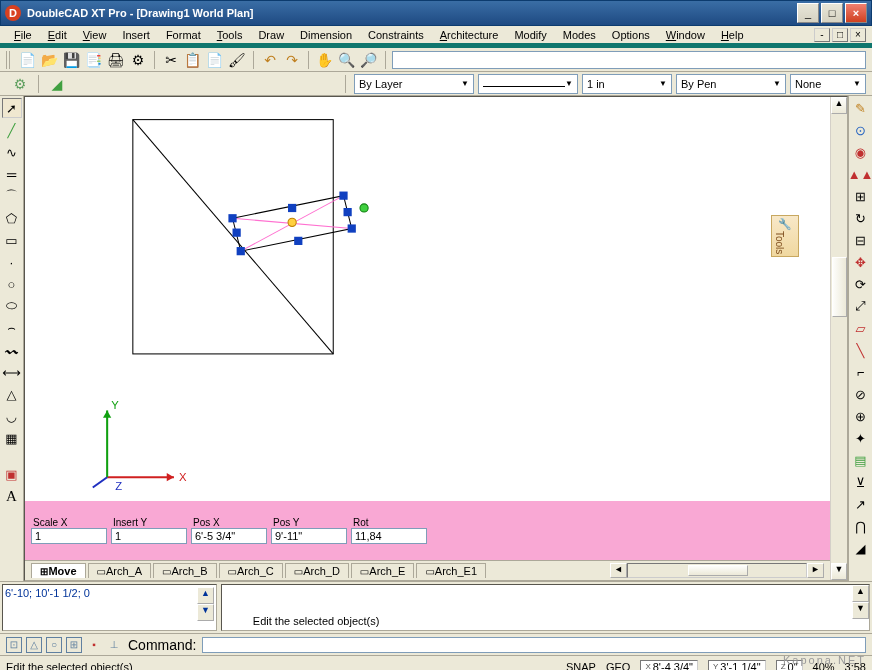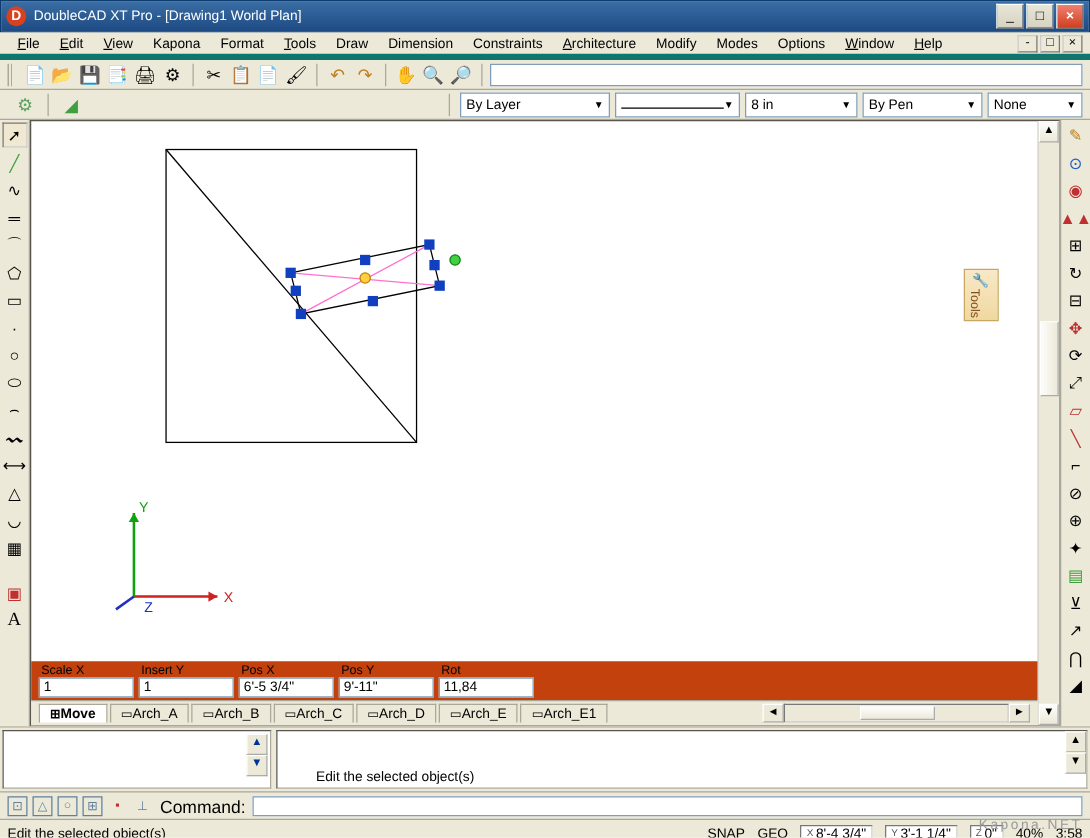--- a/index.html
+++ b/index.html
@@ -1,19 +1,19 @@
 <!DOCTYPE html>
 <html><head>
 <meta charset="utf-8">
 <style>
 * { box-sizing: border-box; margin: 0; padding: 0; font-family: Tahoma, sans-serif; font-size: 11px; }
 body { background: #ece9d8; width: 872px; height: 670px; overflow: hidden; position: relative; }
 .titlebar { background: linear-gradient(to bottom, #3a6ea5 0%, #2c5c94 50%, #1e4a82 100%); height: 26px; display: flex; align-items: center; padding: 0 4px; border: 1px solid #0c3b6e; }
 .titlebar .icon { width: 16px; height: 16px; background: #d84020; border-radius: 50%; display: flex; align-items: center; justify-content: center; color: white; font-weight: bold; margin-right: 6px; }
-.titlebar .title { color: white; font-weight: normal; flex: 1; }
+.titlebar .title { color: white; font-weight: bold; flex: 1; }
 .winctls { display: flex; gap: 2px; }
 .winctls .btn { width: 22px; height: 20px; background: linear-gradient(#e8e6d8,#d6d2c2); border: 1px solid #fff; border-right-color: #888; border-bottom-color: #888; display: flex; align-items: center; justify-content: center; cursor: pointer; }
 .winctls .close { background: linear-gradient(#f08070,#d04020); color: white; font-weight: bold; }
 .menubar { background: #ece9d8; height: 22px; display: flex; align-items: center; padding: 0 6px; border-bottom: 5px solid #0f766e; }
 .menubar .item { padding: 2px 8px; cursor: pointer; }
 .menubar .item u { text-decoration: underline; }
 .menubar .mdictls { margin-left: auto; display: flex; gap: 2px; }
 .menubar .mdictls .btn { width: 16px; height: 14px; border: 1px outset #ccc; background: #ece9d8; cursor: pointer; font-size: 10px; display:flex; align-items:center; justify-content:center; }
 .toolbar { background: #ece9d8; height: 24px; display: flex; align-items: center; padding: 2px 6px; border-bottom: 1px solid #aca899; gap: 2px; }
 .toolbar .grip { width: 6px; height: 18px; background: repeating-linear-gradient(to right, #aca899 0 1px, transparent 1px 3px); margin-right: 4px; }
@@ -25,21 +25,21 @@
 .mainrow { display: flex; height: 485px; position: relative; }
 .ltoolbar, .rtoolbar { width: 24px; background: #ece9d8; border-right: 1px solid #aca899; display: flex; flex-direction: column; align-items: center; padding: 2px 0; gap: 2px; overflow: hidden; }
 .rtoolbar { border-right: none; border-left: 1px solid #aca899; }
 .vtbtn { width: 20px; height: 20px; display: flex; align-items: center; justify-content: center; cursor: pointer; font-size: 13px; border: 1px solid transparent; }
 .canvas-wrap { flex: 1; position: relative; background: white; border: 1px inset #aca899; }
 .canvas { position: absolute; inset: 0; }
 .canvas svg { width: 100%; height: 100%; }
 .vscroll { position: absolute; right: 0; top: 0; bottom: 0; width: 17px; background: #ece9d8; border-left: 1px solid #d4d0c8; }
 .vscroll .sbtn { height: 17px; background: linear-gradient(#fdfdfb,#ece9d8); border: 1px outset #fff; text-align: center; font-size: 9px; cursor: pointer; }
 .vscroll .thumb { position: absolute; top: 160px; width: 15px; left: 1px; height: 60px; background: linear-gradient(to right,#fdfdfb,#ece9d8); border: 1px outset #fff; cursor: pointer; }
-.params { display: flex; background: #c2410c; padding: 2px 6px; gap: 4px; }
+.params { display: flex; background: #f9a8d4; padding: 16px 6px; gap: 4px; }
 .param-field { display: flex; flex-direction: column; }
 .param-field label { font-size: 10px; padding: 0 2px; }
 .param-field input { border: 1px solid #7f9db9; background: white; padding: 1px 3px; width: 76px; font-size: 11px; }
 .tabs { display: flex; align-items: center; background: #ece9d8; height: 20px; padding: 0 6px; border-top: 1px solid #aca899; }
 .tabs .tab { display: flex; align-items: center; padding: 1px 8px; border: 1px solid #aca899; border-bottom: none; background: #ece9d8; margin-right: 2px; cursor: pointer; font-size: 10px; }
 .tabs .tab.active { background: white; font-weight: bold; }
 .tabs .hscroll { margin-left: auto; display: flex; align-items: center; gap: 0; }
 .tabs .hscroll .sbtn { width: 17px; height: 15px; border: 1px outset #fff; background: #ece9d8; text-align: center; font-size: 9px; cursor: pointer; }
 .tabs .hscroll .track { width: 180px; height: 15px; background: #ece9d8; border: 1px inset #ccc; position: relative; }
 .tabs .hscroll .thumb { position: absolute; left: 60px; width: 60px; height: 11px; top: 1px; background: linear-gradient(#fdfdfb,#ece9d8); border: 1px outset #fff; }
@@ -72,21 +72,21 @@
     <div class="btn">_</div>
     <div class="btn">□</div>
     <div class="btn close">×</div>
   </div>
 </div>
 
 <div class="menubar">
   <div class="item"><u>F</u><span>ile</span></div>
   <div class="item"><u>E</u><span>dit</span></div>
   <div class="item"><u>V</u><span>iew</span></div>
-  <div class="item">Kapona</div>
+  <div class="item">Insert</div>
   <div class="item">Format</div>
   <div class="item"><u>T</u><span>ools</span></div>
   <div class="item">Draw</div>
   <div class="item">Dimension</div>
   <div class="item">Constraints</div>
   <div class="item"><u>A</u><span>rchitecture</span></div>
   <div class="item">Modify</div>
   <div class="item">Modes</div>
   <div class="item">Options</div>
   <div class="item"><u>W</u><span>indow</span></div>
@@ -131,24 +131,24 @@
   <div class="sep"></div>
   <div class="combo" style="width:120px">
       <span>By Layer</span>
       <span class="arrow">▼</span>
     </div>
   <div class="combo" style="width:100px">
       <span style="flex:1; border-top:1px solid #000; margin-top:6px"></span>
       <span class="arrow">▼</span>
     </div>
   <div class="combo" style="width:90px">
-      <span>8 in</span>
-      <span class="arrow">▼</span>
-    </div>
-  <div class="combo" style="width:96px">
+      <span>1 in</span>
+      <span class="arrow">▼</span>
+    </div>
+  <div class="combo" style="width:110px">
       <span>By Pen</span>
       <span class="arrow">▼</span>
     </div>
   <div class="combo" style="width:76px">
       <span>None</span>
       <span class="arrow">▼</span>
     </div>
 </div>
 
 <div class="mainrow">
@@ -277,20 +277,21 @@
     <div class="vtbtn">◢</div>
   </div>
 </div>
 
 <div class="lowerpane">
   <div class="history">
     <div class="scrollbtns">
         <div>▲</div>
         <div>▼</div>
       </div>
+    <div>6'-10; 10'-1 1/2; 0</div>
   </div>
   <div class="cmdout">
     <div class="scrollbtns"><div>▲</div><div>▼</div></div>
     <span>Edit the selected object(s)
   or specify [ScaleX/ScaleY/PosX/PosY/Rot]
   or choose [Toggle2D3D/EditTool/Move/Rotate/Scale/EditReferencePoin</span>
   </div>
 </div>
 
 <div class="cmdline">

